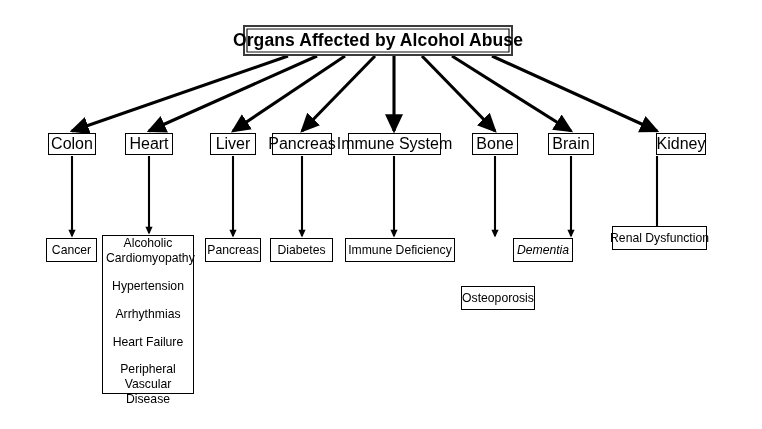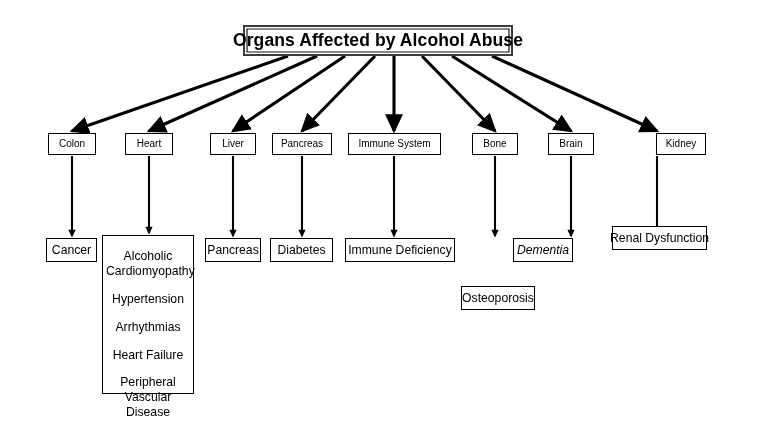--- a/index.html
+++ b/index.html
@@ -41,30 +41,30 @@
     white-space: nowrap;
   }
   .node.title-node {
     border: 2.2px solid #3a3a3a;
     box-shadow: inset 0 0 0 1.4px #ffffff, inset 0 0 0 2.6px #111111;
     font-weight: bold;
     font-size: 17.5px;
     letter-spacing: 0.1px;
   }
   .node.organ-node {
-    font-size: 10px;
+    font-size: 16px;
     border-width: 1.7px;
   }
   .node.condition-node {
     font-size: 12.2px;
     border-width: 1.7px;
   }
   .node.multi-node {
     display: block;
-    padding-top: 13px;
+    padding-top: 0;
     white-space: normal;
     font-size: 12.2px;
     border-width: 1.6px;
   }
   .multi-item {
     display: block;
     text-align: center;
     padding: 0 3px;
     margin-bottom: 13px;
     line-height: 1.22;

